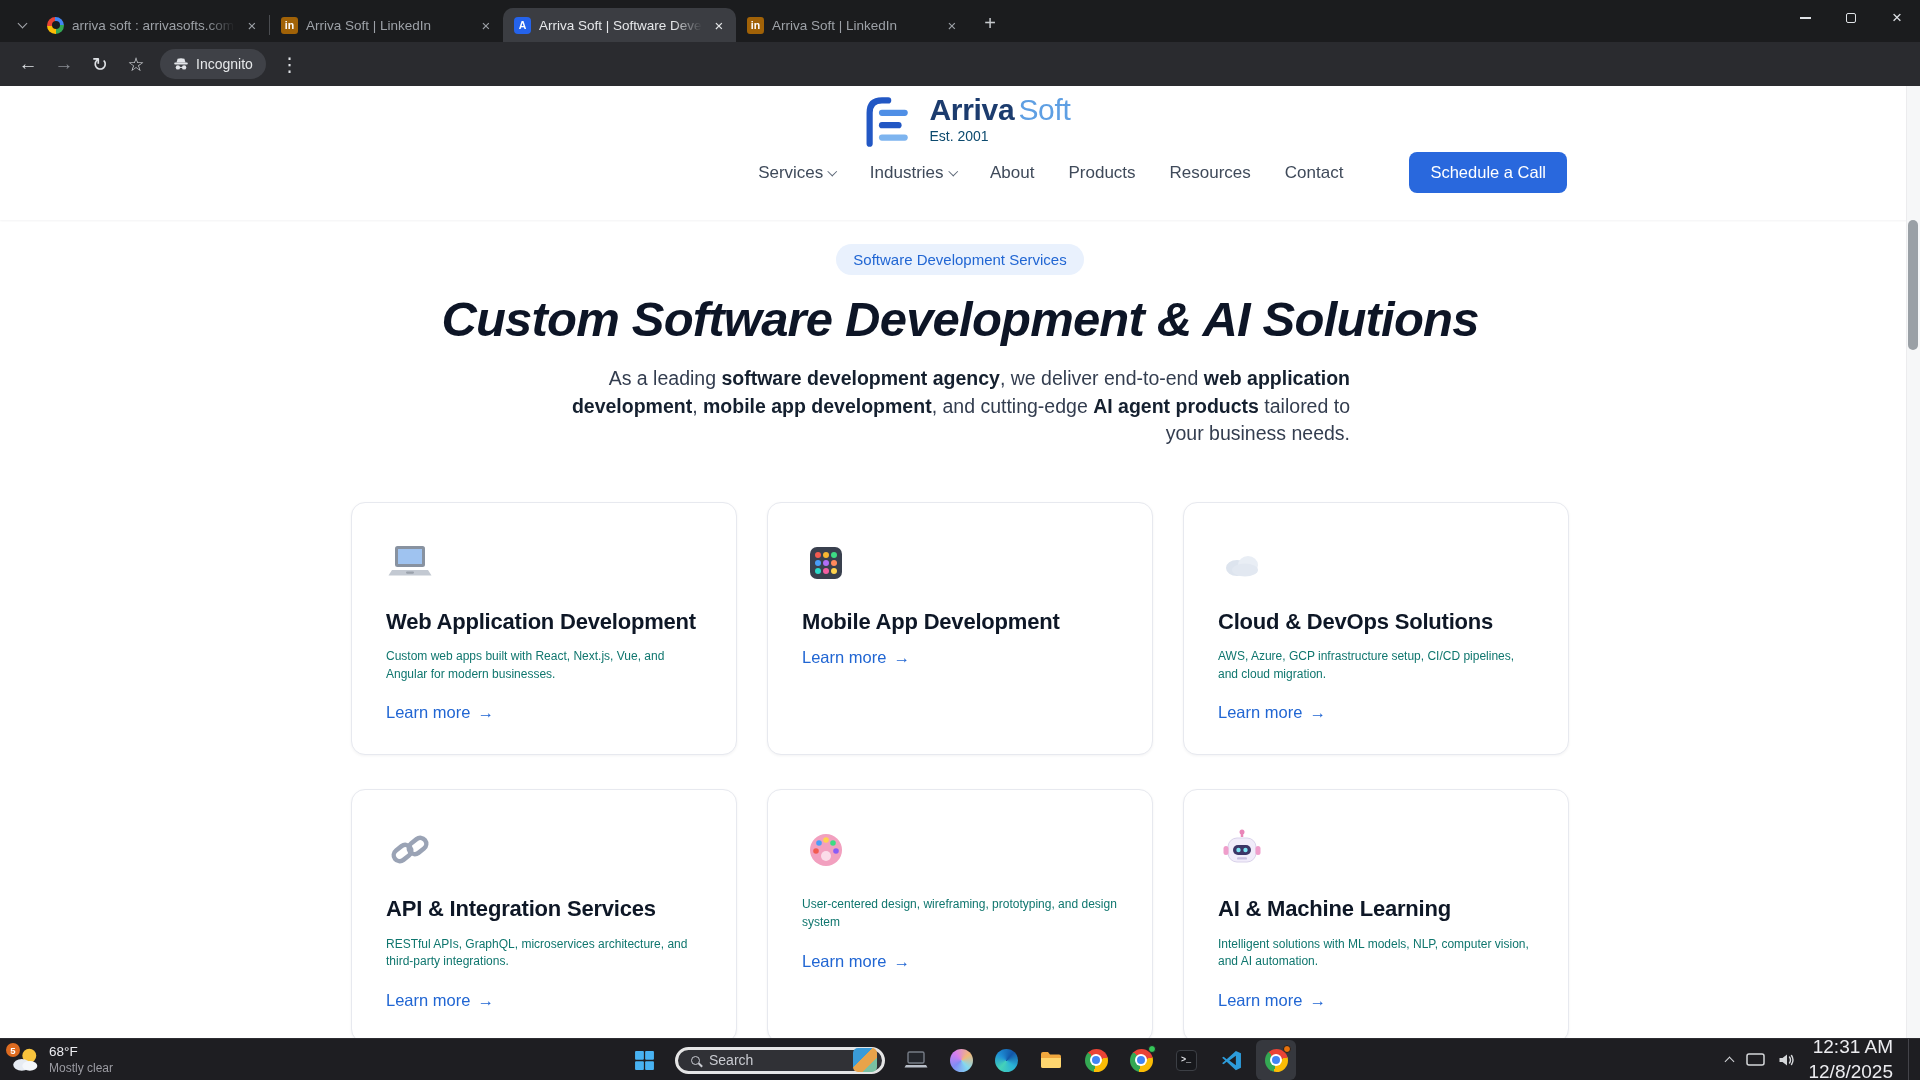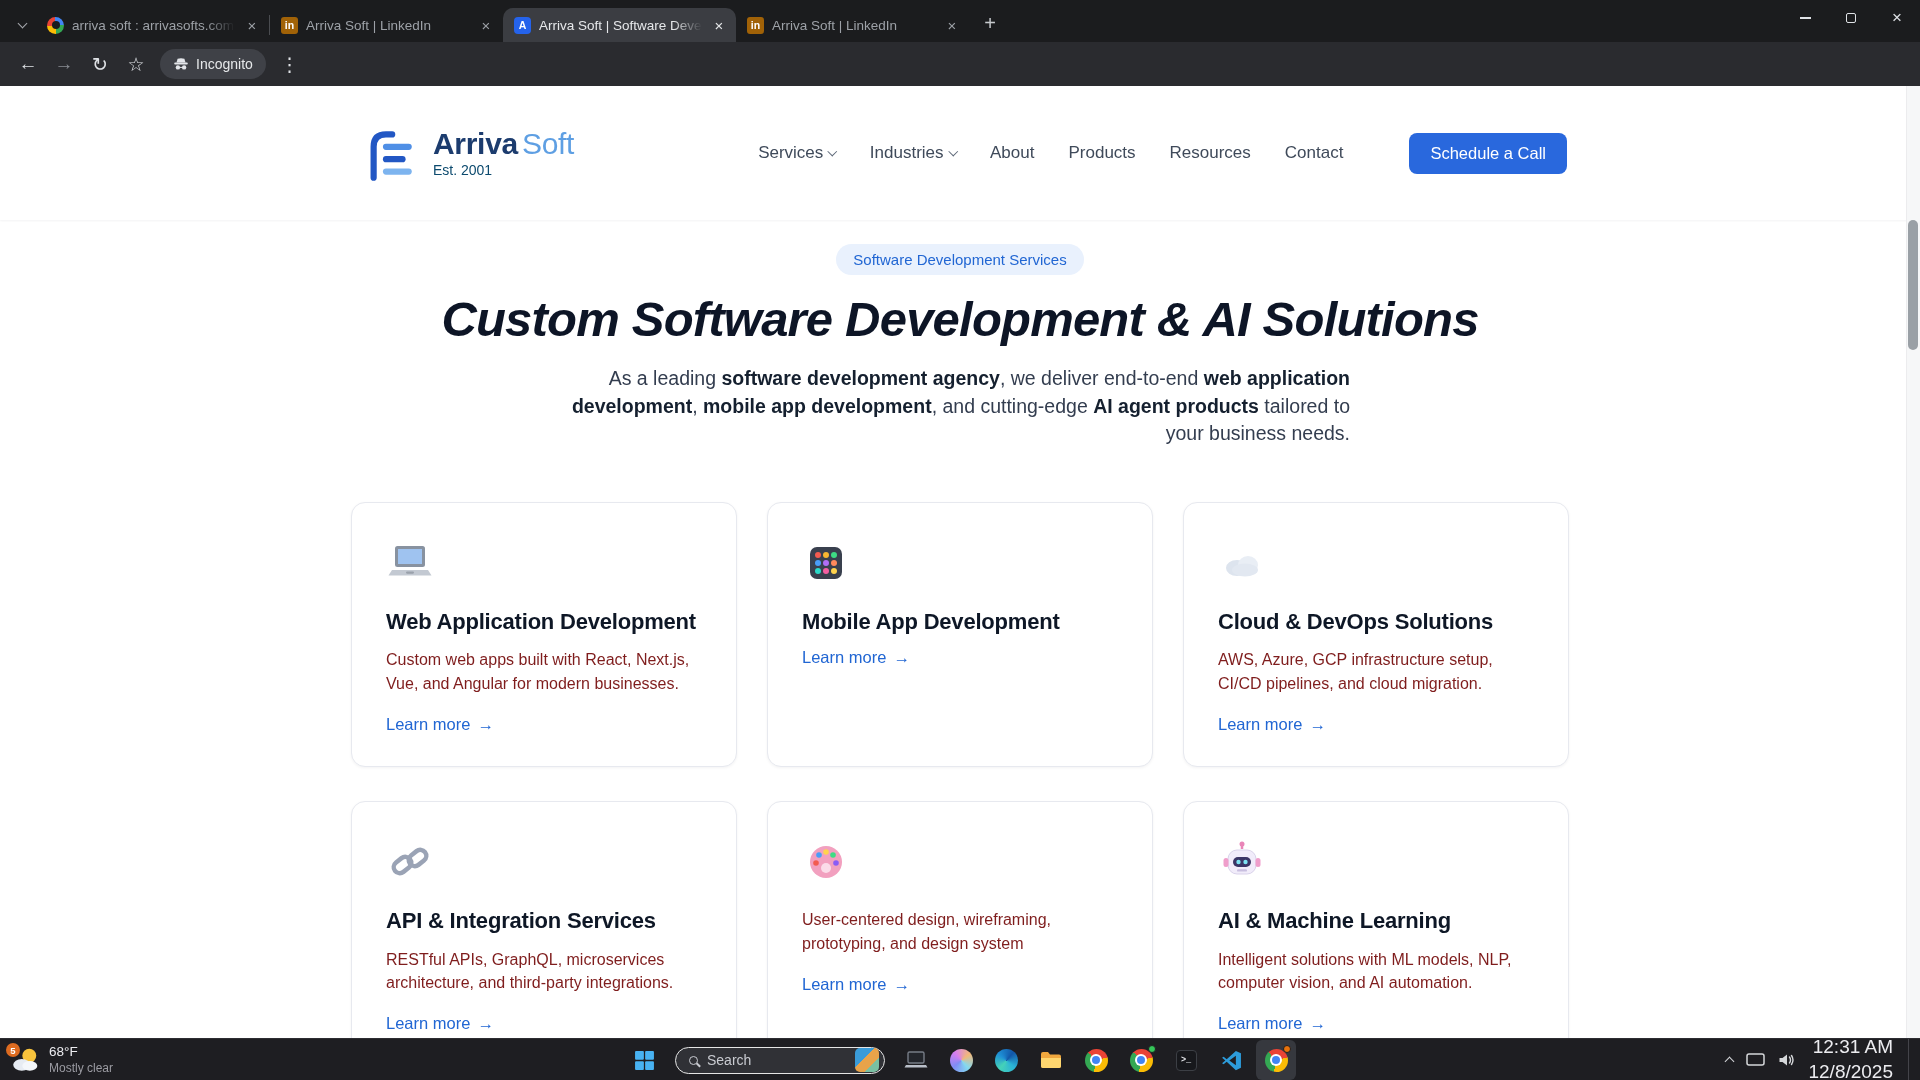--- a/index.html
+++ b/index.html
@@ -30,59 +30,59 @@
   .toolbar { position:absolute; top:42px; left:0; right:0; height:44px; background:#2a2b2f; display:flex; align-items:center; padding:0 10px; }
   .tb-btn { width:36px; height:36px; border-radius:50%; display:flex; align-items:center; justify-content:center; color:#dfe2e6; font-size:19px; flex:none; }
   .tb-btn.dim { color:#8a8e94; }
   .omnibox { flex:1; height:33px; background:#1c1d1f; border-radius:17px; margin:0 10px; display:flex; align-items:center; gap:10px; padding:0 14px; }
   .omni-url { color:#e6e8ea; font-size:15.5px; }
   .incog-pill { height:30px; background:#3f4147; border-radius:15px; display:flex; align-items:center; gap:7px; padding:0 13px; color:#e6e8ea; font-size:14px; margin:0 6px; }
 
   
   .page { position:absolute; top:86px; left:0; width:1920px; height:952px; background:#fff; overflow:hidden; color:#101828; }
 
-  .site-header { height:134px; display:flex; align-items:center; padding:0 353px; box-shadow:0 1px 2px rgba(16,24,40,.05); }
+  .site-header { height:134px; display:flex; align-items:center; padding:0 353px; box-shadow:0 1px 2px rgba(16,24,40,.05);flex-direction:column; }
   .logo { display:flex; align-items:center; gap:14px; cursor:pointer; }
   .logo-line { font-size:30px; letter-spacing:-.3px; line-height:1.05; }
   .logo-bold { font-weight:700; color:#1c3c6e; }
   .logo-light { color:#5e9fe3; margin-left:4px; }
   .logo-sub { font-size:14px; color:#0c4a6e; margin-top:3px; }
   .main-nav { margin-left:auto; display:flex; align-items:center; gap:34px; font-size:17px; color:#3f4a5a; }
   .nav-item { display:flex; align-items:center; gap:6px; cursor:pointer; white-space:nowrap; }
   .nav-chev { width:6.5px; height:6.5px; border-right:1.6px solid #5d6878; border-bottom:1.6px solid #5d6878; transform:rotate(45deg); margin-top:-3px; }
   .cta { margin-left:32px; background:#2968dd; color:#fff; font-size:16.5px; font-weight:500; padding:11px 21px; border-radius:8px; border:none; cursor:pointer; white-space:nowrap; }
 
   .hero { text-align:center; margin-top:24px; }
   .hero-badge { display:inline-block; background:#e9f1fd; color:#2166d3; font-size:15px; font-weight:500; padding:7px 17px; border-radius:17px; }
   .hero h1 { font-size:49px; font-weight:700; color:#0d1526; margin-top:16px; letter-spacing:-.8px;font-style:italic; }
   .intro { max-width:780px; margin:18px auto 0; font-size:19.5px; line-height:1.42; color:#333d4f;text-align:right; }
   .intro b { color:#15202f; }
 
   .cards { width:1218px; margin:54px auto 0; display:grid; grid-template-columns:repeat(3,1fr); gap:34px 30px; }
   .card { background:#fff; border:1px solid #e7e9ef; border-radius:14px; padding:36px 34px 32px; box-shadow:0 1px 3px rgba(16,24,40,.05); }
   .card-icon { height:48px; margin-bottom:22px; }
   .card h3 { font-size:22px; font-weight:700; color:#0e1726; line-height:1.2; letter-spacing:-.2px; margin-bottom:13px; }
-  .card p { font-size:16px; line-height:1.46; color:#7f1d1d; margin-bottom:20px; }
+  .card p { font-size:12px; line-height:1.46; color:#0f766e; margin-bottom:20px; }
   .learn { color:#2166d3; font-size:16.5px; font-weight:500; display:inline-flex; align-items:center; gap:7px; text-decoration:none; cursor:pointer; }
 
   .sb-track { position:absolute; top:0; right:0; width:14px; height:952px; background:#f6f7f8; border-left:1px solid #ececee; }
   .sb-thumb { position:absolute; top:134px; right:2px; width:10px; height:130px; background:#9aa0a6; border-radius:5px; }
 
   
   .taskbar { position:absolute; left:0; bottom:0; width:1920px; height:42px; background:#1e1e22; border-top:1px solid #2d2d32; }
   .weather { position:absolute; left:10px; top:0; height:42px; display:flex; align-items:center; gap:9px; cursor:pointer; }
   .w-iconwrap { position:relative; width:30px; height:30px; }
   .w-badge { position:absolute; top:-2px; left:-4px; min-width:14px; height:14px; border-radius:7px; background:#dd6b20; color:#fff; font-size:9.5px; font-weight:700; display:flex; align-items:center; justify-content:center; z-index:2; padding:0 2px; }
   .w-temp { font-size:13.5px; color:#ececf0; line-height:1.25; }
   .w-cond { font-size:12px; color:#9b9ba2; line-height:1.25; }
 
   .tb-center { position:absolute; left:50%; top:0; height:42px; transform:translateX(-50%); display:flex; align-items:center; gap:5px; }
   .tb-ic { width:40px; height:40px; display:flex; align-items:center; justify-content:center; border-radius:6px; position:relative; cursor:pointer; }
   .tb-ic.active-app { background:#36383e; }
-  .search-pill { width:210px; height:27px; background:#303136; border:1px solid #e5e5e5; border-radius:17px; display:flex; align-items:center; gap:9px; padding:0 5px 0 13px; margin:0 6px; cursor:pointer; }
+  .search-pill { width:210px; height:27px; background:#303136; border:3px solid #e5e5e5; border-radius:17px; display:flex; align-items:center; gap:9px; padding:0 5px 0 13px; margin:0 6px; cursor:pointer; }
   .mag { width:9px; height:9px; border:1.7px solid #c9cbd1; border-radius:50%; position:relative; flex:none; }
   .mag::after { content:""; position:absolute; width:5px; height:1.7px; background:#c9cbd1; transform:rotate(45deg); right:-4px; bottom:-2px; }
   .search-label { color:#c9cbd1; font-size:14px; flex:1; }
   .search-img { width:24px; height:24px; border-radius:5px; background:linear-gradient(135deg,#3a9bd8 0 40%,#e8a34a 40% 70%,#7ac0a2 70%); flex:none; }
   .copilot-ic { width:23px; height:23px; border-radius:50%; background:conic-gradient(from 140deg,#83d9f0,#7f8cf3,#d67ef0,#f2b879,#83d9f0); }
   .edge-ic { width:23px; height:23px; border-radius:50%; background:conic-gradient(from 220deg,#45d2b8,#1e8fd5,#1256a8,#2bb3d6,#45d2b8); }
   .chrome-ic { width:23px; height:23px; border-radius:50%; background:conic-gradient(from -45deg,#ea4335 0 33%,#fbbc05 0 66%,#34a853 0 100%); display:flex; align-items:center; justify-content:center; }
   .chrome-in { width:12px; height:12px; border-radius:50%; background:#fff; display:flex; align-items:center; justify-content:center; }
   .chrome-core { width:8px; height:8px; border-radius:50%; background:#4285f4; }
   .terminal-ic { width:21px; height:21px; border-radius:4px; background:#17181c; border:1px solid #3c3f45; color:#e8eaee; font-family:"Liberation Mono","DejaVu Sans Mono",monospace; font-size:8.5px; font-weight:700; display:flex; align-items:center; justify-content:center; }

